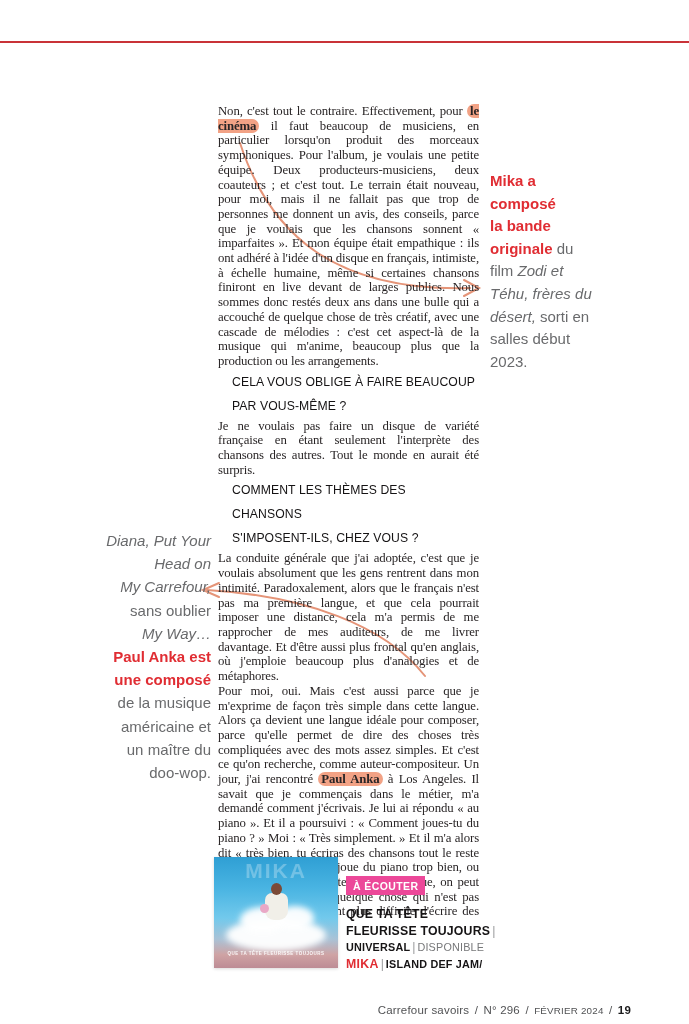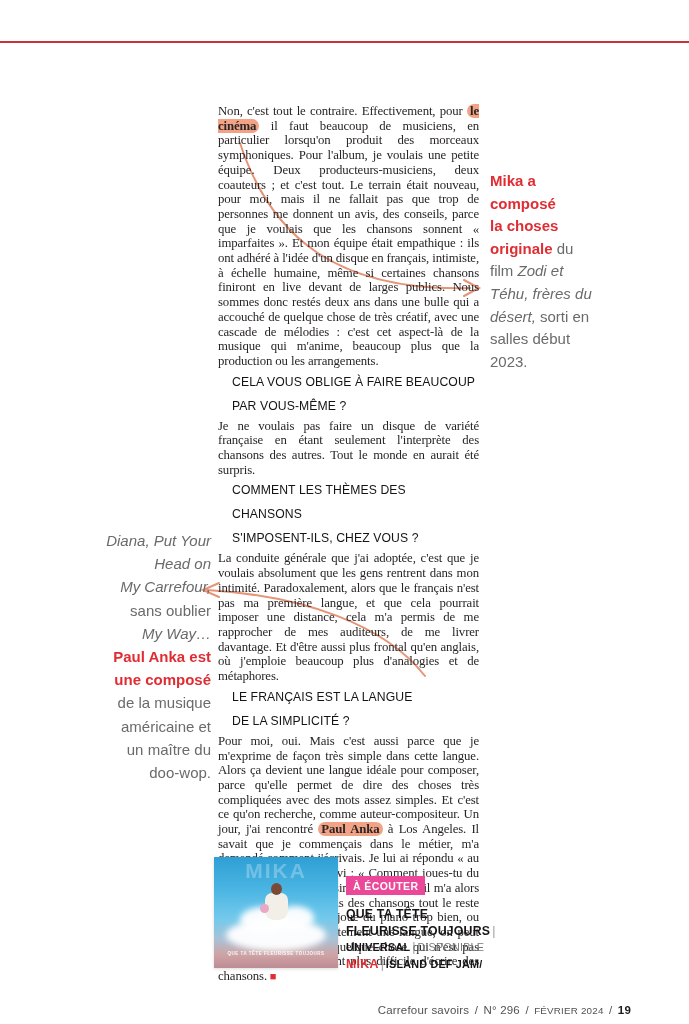--- a/index.html
+++ b/index.html
@@ -92,29 +92,27 @@
 </svg>
 
 <div class="article">
     <p><span>Non, c'est tout le contraire. Effectivement, pour </span><span class="hl">le cinéma</span><span> il faut beaucoup de musiciens, en particulier lorsqu'on produit des morceaux symphoniques. Pour l'album, je voulais une petite équipe. Deux producteurs-musiciens, deux coauteurs ; et c'est tout. Le terrain était nouveau, pour moi, mais il ne fallait pas que trop de personnes me donnent un avis, des conseils, parce que je voulais que les chansons sonnent « imparfaites ». Et mon équipe était empathique : ils ont adhéré à l'idée d'un disque en français, intimiste, à échelle humaine, même si certaines chansons finiront en live devant de larges publics. Nous sommes donc restés deux ans dans une bulle qui a accouché de quelque chose de très créatif, avec une cascade de mélodies : c'est cet aspect-là de la musique qui m'anime, beaucoup plus que la production ou les arrangements.</span></p>
     <h3>CELA VOUS OBLIGE À FAIRE BEAUCOUP
 PAR VOUS-MÊME ?</h3>
     <p><span>Je ne voulais pas faire un disque de variété française en étant seulement l'interprète des chansons des autres. Tout le monde en aurait été surpris.</span></p>
     <h3>COMMENT LES THÈMES DES CHANSONS
 S'IMPOSENT-ILS, CHEZ VOUS ?</h3>
     <p><span>La conduite générale que j'ai adoptée, c'est que je voulais absolument que les gens rentrent dans mon intimité. Paradoxalement, alors que le français n'est pas ma première langue, et que cela pourrait imposer une distance, cela m'a permis de me rapprocher de mes auditeurs, de me livrer davantage. Et d'être aussi plus frontal qu'en anglais, où j'emploie beaucoup plus d'analogies et de métaphores.</span></p>
-    <h3>LE FRANÇAIS EST LA LANGUE
-DE LA SIMPLICITÉ ?</h3>
     <p><span>Pour moi, oui. Mais c'est aussi parce que je m'exprime de façon très simple dans cette langue. Alors ça devient une langue idéale pour composer, parce qu'elle permet de dire des choses très compliquées avec des mots assez simples. Et c'est ce qu'on recherche, comme auteur-compositeur. Un jour, j'ai rencontré </span><span class="hl">Paul Anka</span><span> à Los Angeles. Il savait que je commençais dans le métier, m'a demandé comment j'écrivais. Je lui ai répondu « au piano ». Et il a poursuivi : « Comment joues-tu du piano ? » Moi : « Très simplement. » Et il m'a alors dit « très bien, tu écriras des chansons tout le reste de ta vie ». Quand on joue du piano trop bien, ou que l'on maîtrise parfaitement une langue, on peut très vite rentrer dans quelque chose qui n'est pas essentiel, et cela devient plus difficile d'écrire des chansons.</span><span class="endmark"> ■</span></p>
   </div>
 
 <div class="note note-right">
     <div class="red">Mika a</div>
     <div class="red">composé</div>
-    <div class="red">la choses</div>
+    <div class="red">la bande</div>
     <div><span class="red">originale</span><span> du</span></div>
     <div><span>film </span><span class="italic">Zodi et</span></div>
     <div class="italic">Téhu, frères du</div>
     <div><span class="italic">désert,</span><span> sorti en</span></div>
     <div>salles début</div>
     <div>2023.</div>
   </div>
 
 <div class="note note-left">
     <div class="italic">Diana, Put Your</div>

